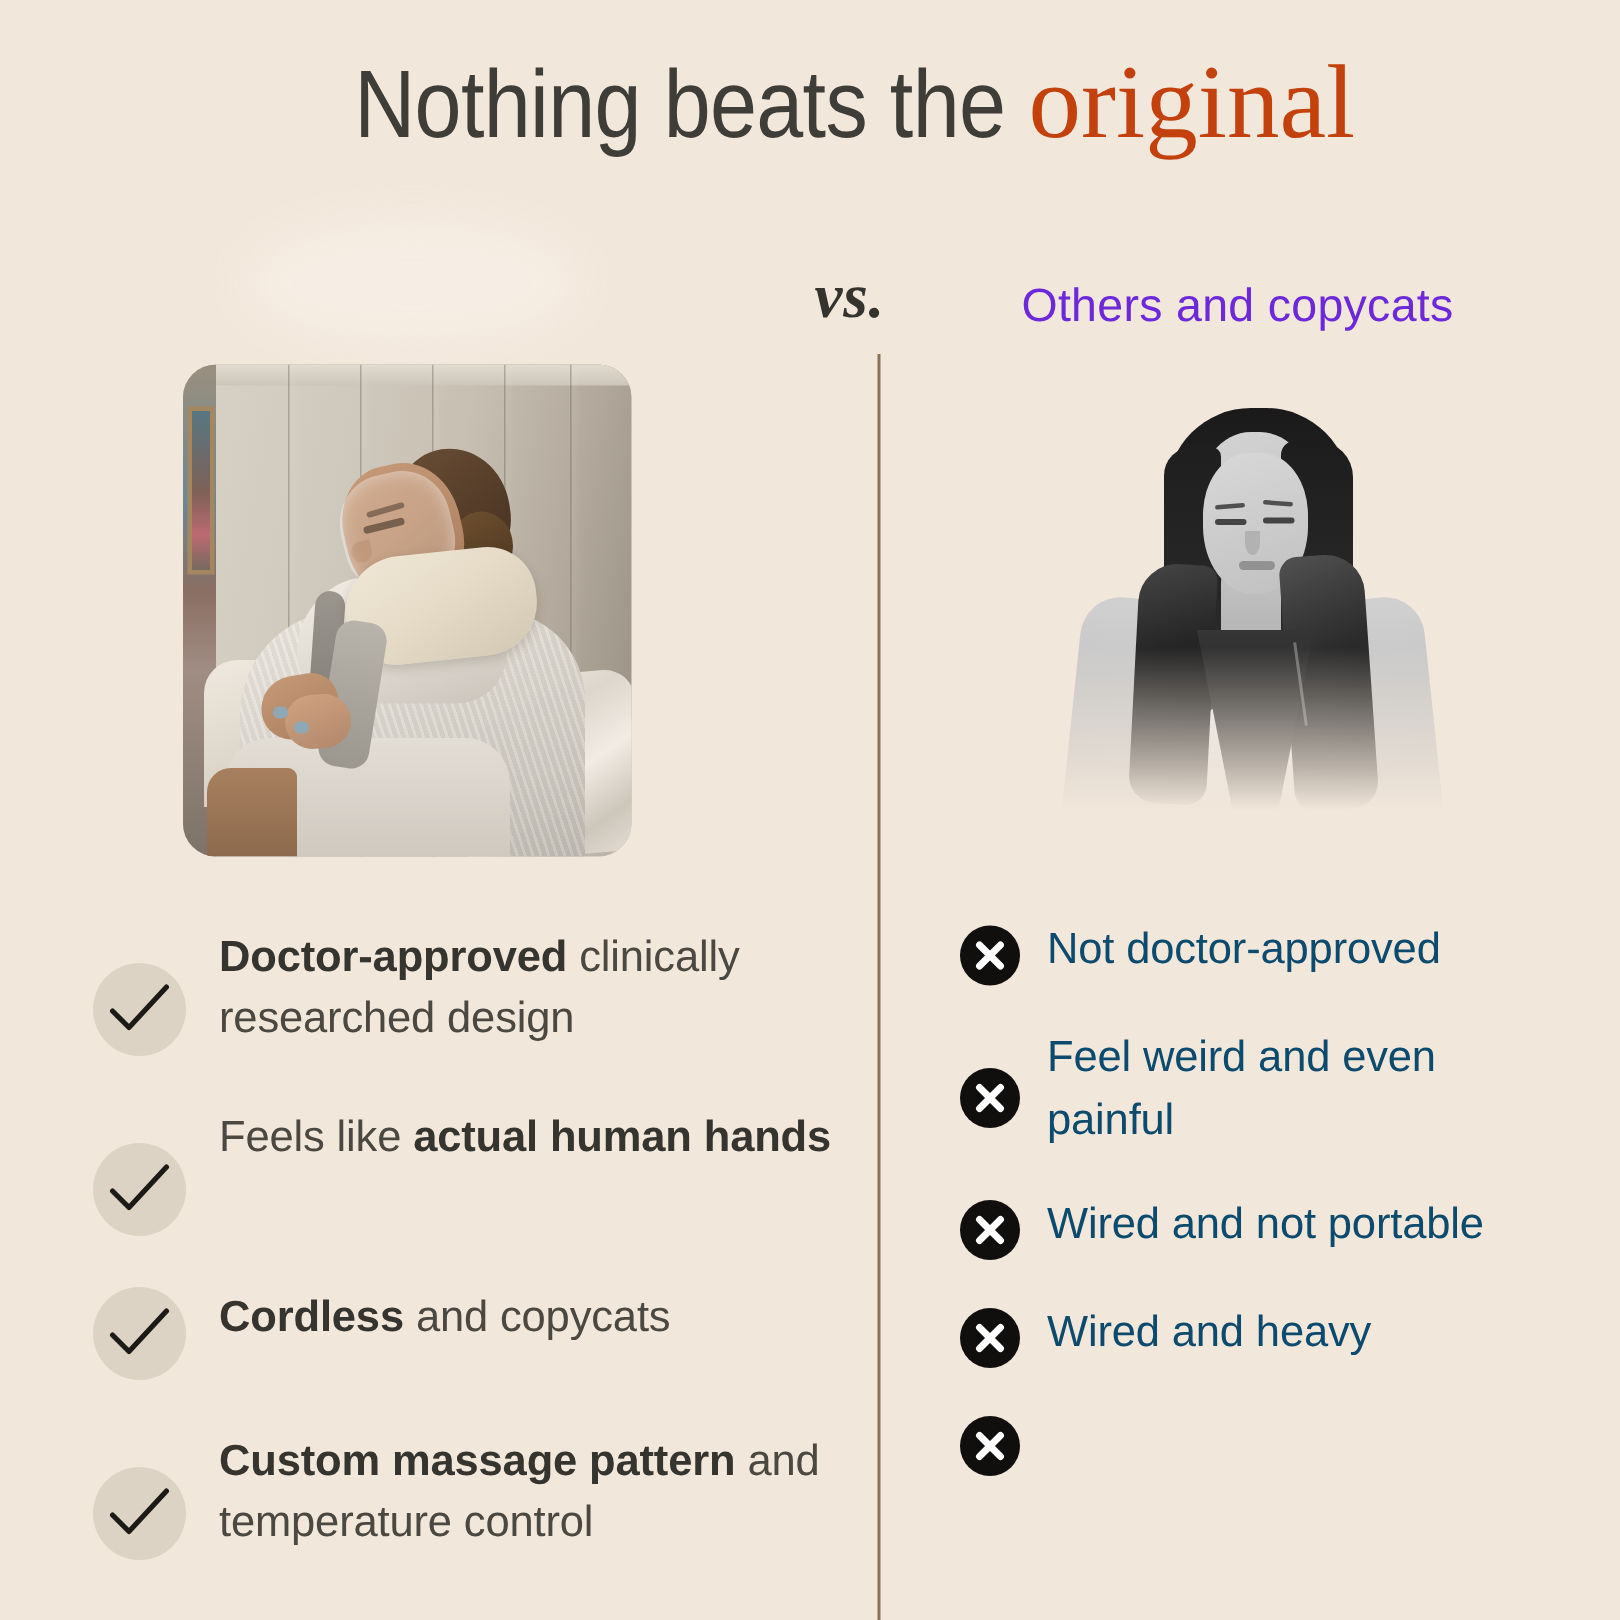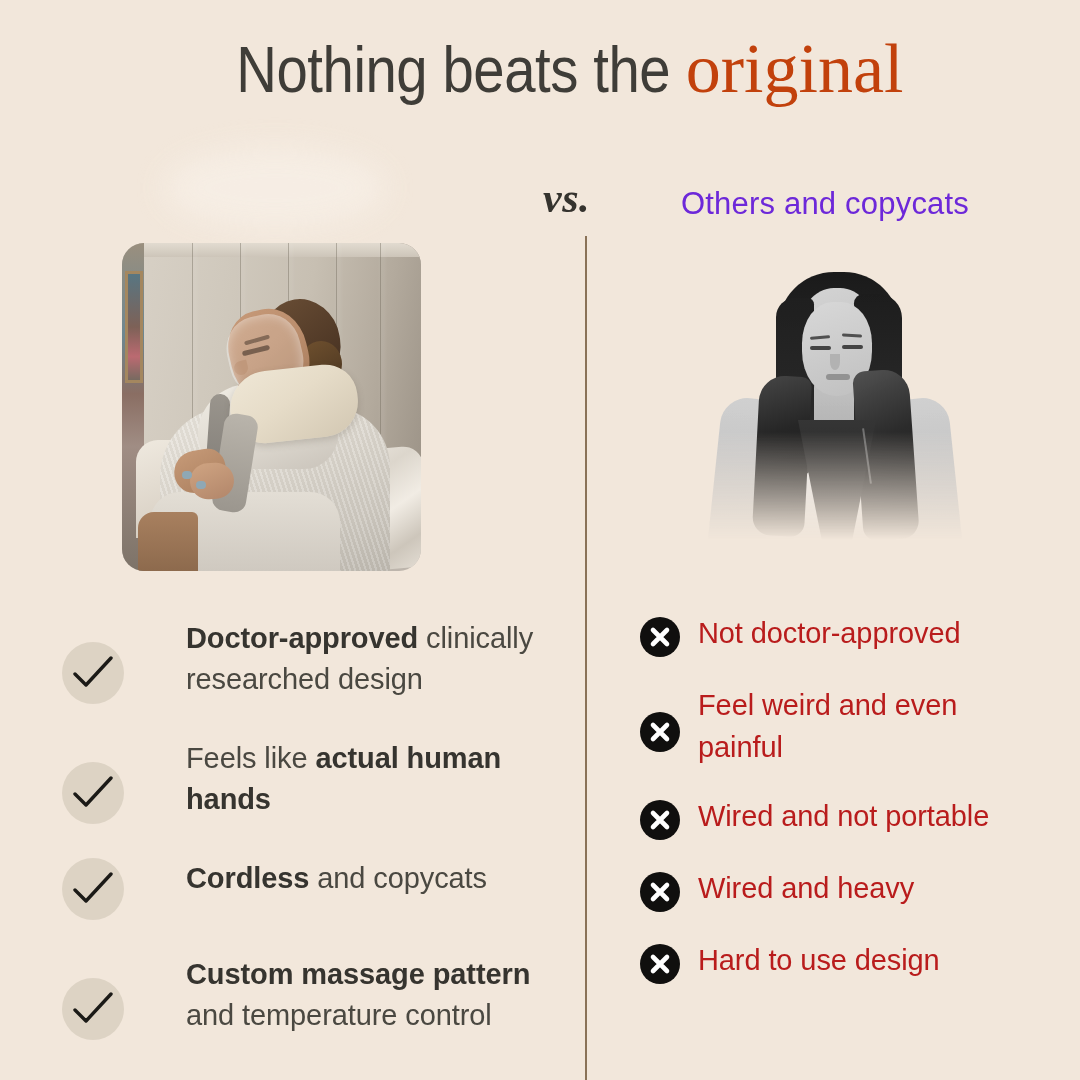--- a/index.html
+++ b/index.html
@@ -348,21 +348,20 @@
     background:rgba(230,225,220,.35); z-index:6; transform:rotate(-8deg);
   }
 
   
   #pros { position:absolute; left:62px; top:614px; width:500px; }
   #cons { position:absolute; left:640px; top:612px; width:420px; }
 
   .pro-row {
     display:flex; align-items:flex-start;
     margin-bottom:30px;
-    gap:40px;
   }
   .pro-row:last-child { margin-bottom:0; }
   .pro-icon {
     flex:0 0 auto;
     width:62px; height:62px; border-radius:50%;
     background:#ddd3c4;
     position:relative;
     margin-right:22px;
     margin-top:4px;
   }
@@ -386,21 +385,21 @@
     width:40px; height:40px; border-radius:50%;
     background:#100f0e;
     position:relative;
     margin-right:18px;
     margin-top:5px;
   }
   .con-icon svg { position:absolute; left:8px; top:8px; }
   .con-text {
     font-size:29px;
     line-height:1.45;
-    color:#b91c1c;
+    color:#0c4a6e;
     letter-spacing:-0.1px;
   }
   
   .con-row.wrap .con-icon { margin-top:28px; }
   .pro-row.wrap .pro-icon { margin-top:28px; }
 </style>
 </head>
 <body>
 
 <div id="title">
@@ -561,16 +560,15 @@
     </div>
     <div class="con-text">Wired and heavy</div>
   </div>
 
   <div class="con-row">
     <div class="con-icon">
       <svg width="24" height="24" viewBox="0 0 24 24" fill="none">
         <path d="M5 5 L19 19 M19 5 L5 19" stroke="#ffffff" stroke-width="4.6" stroke-linecap="round"></path>
       </svg>
     </div>
-    <div class="con-text">Hard to use design</div>
   </div>
 
 </div>
 
 </body></html>

